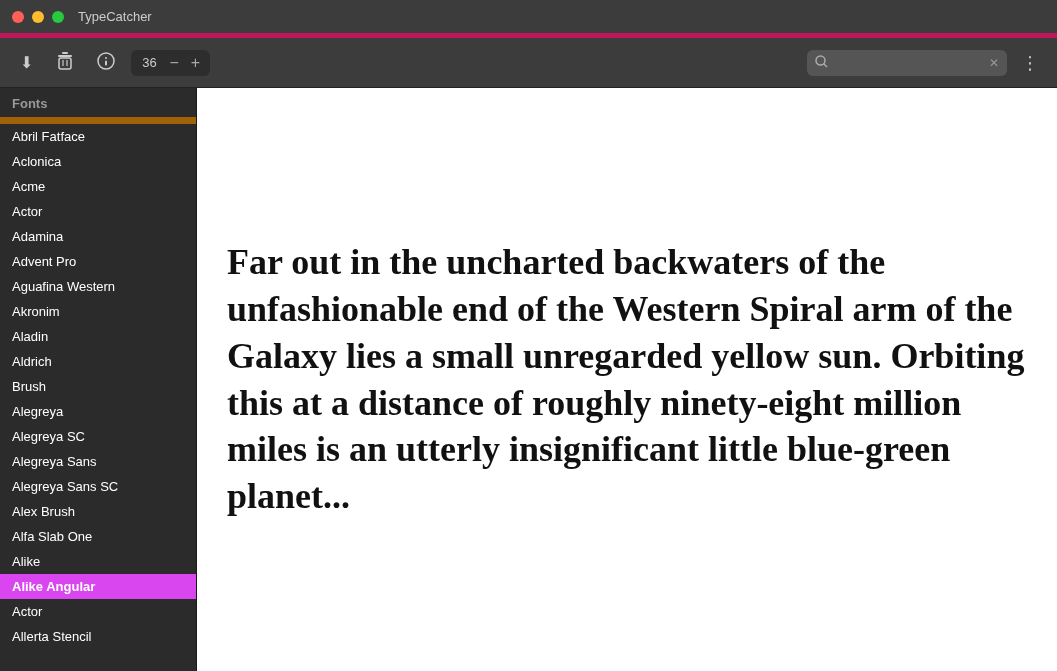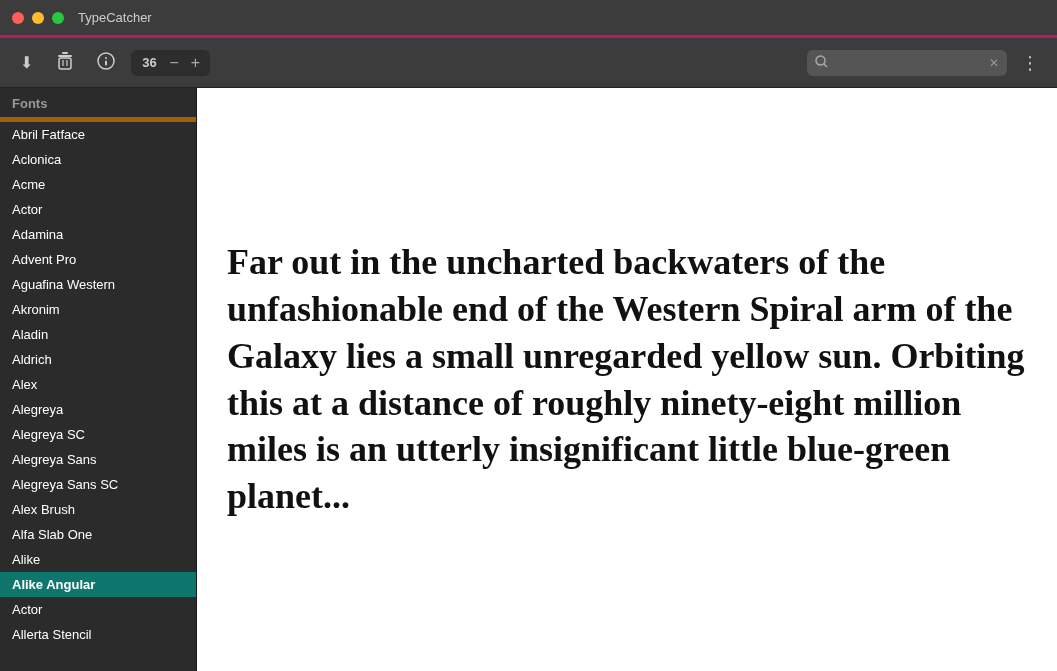--- a/index.html
+++ b/index.html
@@ -15,21 +15,21 @@
 
     
     #titlebar {
       background: #3c3c3c;
       height: 38px;
       display: flex;
       align-items: center;
       padding: 0 12px;
       gap: 8px;
       flex-shrink: 0;
-      border-bottom: 3px solid #be185d;
+      border-bottom: 5px solid #be185d;
     }
     .traffic-light {
       width: 12px; height: 12px;
       border-radius: 50%;
       flex-shrink: 0;
     }
     .tl-red { background: #ff5f57; }
     .tl-yellow { background: #febc2e; }
     .tl-green { background: #28c840; }
     #app-title {
@@ -69,21 +69,20 @@
       gap: 4px;
       background: #2d2d2d;
       border-radius: 6px;
       padding: 2px 6px;
     }
     #font-size-value {
       color: #ccc;
       font-size: 13px;
       min-width: 24px;
       text-align: center;
-      font-weight: bold;
     }
     .size-btn {
       background: none;
       border: none;
       color: #aaa;
       cursor: pointer;
       font-size: 16px;
       padding: 2px 4px;
       border-radius: 3px;
     }
@@ -141,42 +140,42 @@
       flex-direction: column;
       flex-shrink: 0;
       border-right: 1px solid #1a1a1a;
       overflow: hidden;
     }
     #sidebar-header {
       padding: 8px 12px 6px 12px;
       color: #999;
       font-size: 13px;
       font-weight: 600;
-      border-bottom: 5px solid #a16207;
+      border-bottom: 7px solid #a16207;
       flex-shrink: 0;
     }
     #font-list {
       overflow-y: auto;
       flex: 1;
     }
     #font-list::-webkit-scrollbar { width: 6px; }
     #font-list::-webkit-scrollbar-track { background: #2b2b2b; }
     #font-list::-webkit-scrollbar-thumb { background: #555; border-radius: 3px; }
 
     .font-item {
       padding: 5px 12px;
       color: #ffffff;
       font-size: 13px;
       cursor: pointer;
       white-space: nowrap;
       overflow: hidden;
       text-overflow: ellipsis;
     }
     .font-item.selected {
-      background: #0f766e;
+      background: #d946ef;
       color: #fff;
     }
     .font-item.bold { font-weight: bold; }
 
     
     #preview {
       flex: 1;
       background: #ffffff;
       padding: 20px 30px;
       overflow: auto;
@@ -258,21 +257,21 @@
         <div class="font-item">Abril Fatface</div>
         <div class="font-item">Aclonica</div>
         <div class="font-item">Acme</div>
         <div class="font-item">Actor</div>
         <div class="font-item">Adamina</div>
         <div class="font-item">Advent Pro</div>
         <div class="font-item">Aguafina Western</div>
         <div class="font-item">Akronim</div>
         <div class="font-item">Aladin</div>
         <div class="font-item">Aldrich</div>
-        <div class="font-item">Alex</div>
+        <div class="font-item">Brush</div>
         <div class="font-item">Alegreya</div>
         <div class="font-item">Alegreya SC</div>
         <div class="font-item">Alegreya Sans</div>
         <div class="font-item">Alegreya Sans SC</div>
         <div class="font-item">Alex Brush</div>
         <div class="font-item">Alfa Slab One</div>
         <div class="font-item">Alike</div>
         <div class="font-item selected bold">Alike Angular</div>
         <div class="font-item">Actor</div>
         <div class="font-item">Allerta Stencil</div>

